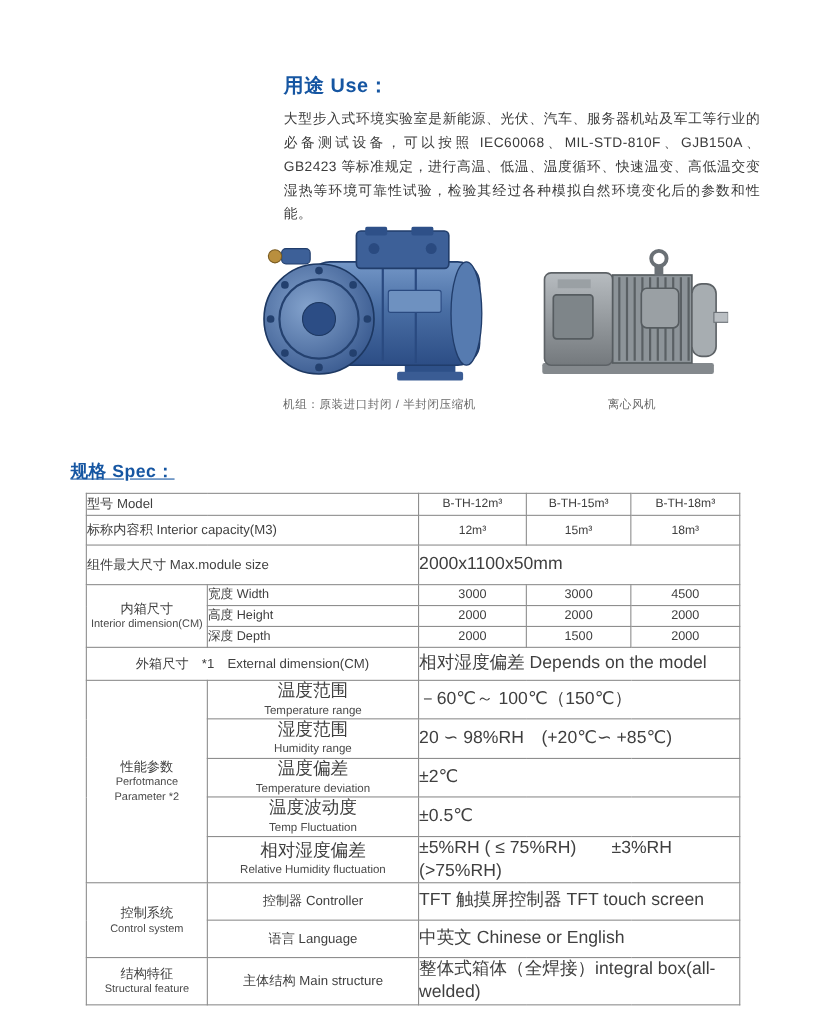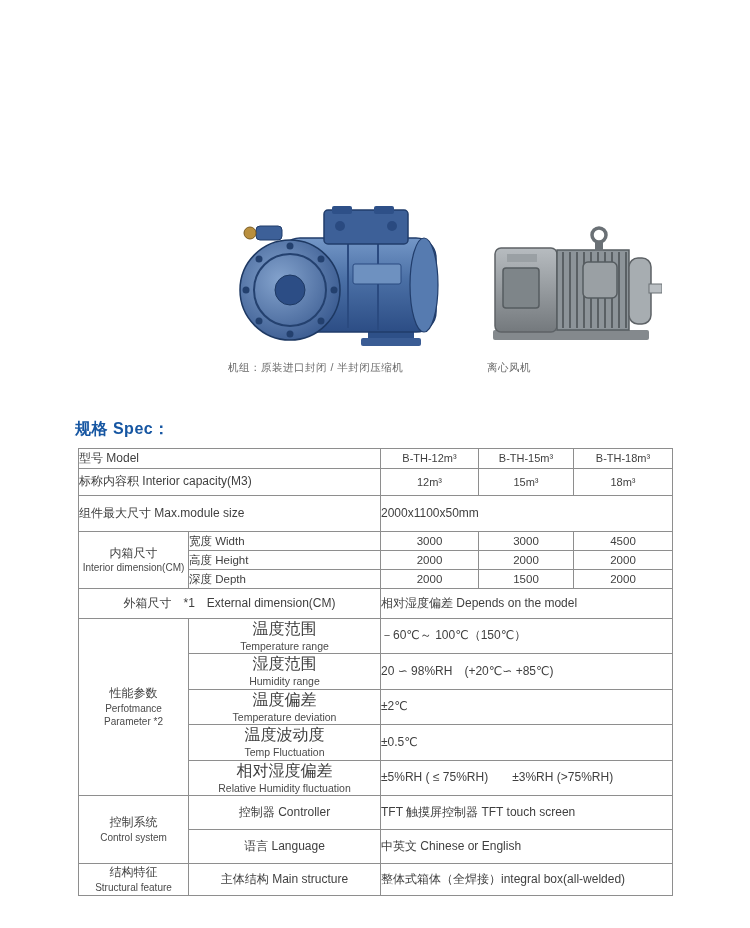--- a/index.html
+++ b/index.html
@@ -8,48 +8,52 @@
 
   
   .use-section{position:absolute;left:258px;top:66px;width:433px;}
   .use-heading{margin:0 0 8px 0;font-size:18px;font-weight:bold;color:#1656a2;letter-spacing:.5px;}
   .use-paragraph{margin:0;font-size:12.5px;line-height:21.5px;color:#3b3b3b;
                  text-align:justify;letter-spacing:.4px;}
 
   
   .figure-compressor{position:absolute;left:228px;top:206px;width:234px;height:146px;}
   .figure-fan{position:absolute;left:487px;top:222px;width:175px;height:130px;}
-  .caption{position:absolute;top:361px;font-size:10.5px;color:#6a6a6a;text-align:left;letter-spacing:.5px;}
+  .caption{position:absolute;top:361px;font-size:10.5px;color:#6a6a6a;text-align:center;letter-spacing:.5px;}
   .caption-compressor{left:228px;width:234px;}
   .caption-fan{left:487px;width:175px;}
 
   
-  .spec-heading{position:absolute;left:75px;top:419px;margin:0;font-size:16px;
-                font-weight:bold;color:#1656a2;letter-spacing:.5px;}
+  .spec-heading{position:absolute;left:64px;top:419px;margin:0;font-size:16px;
+                font-weight:bold;color:#1656a2;letter-spacing:.5px;text-decoration:underline;}
   table.spec{position:absolute;left:78px;top:448px;width:594px;border-collapse:collapse;
              table-layout:fixed;color:#3f3f3f;}
   table.spec td{border:1px solid #8e8e8e;vertical-align:middle;padding:0;line-height:1.3;}
   td.lbl{text-align:left;padding-left:54px;font-size:12px;}
   td.val{text-align:center;font-size:11px;}
-  td.valm{text-align:left;padding-left:20px;font-size:12px;}
+  td.valm{text-align:left;padding-left:20px;font-size:16px;}
   td.grp{text-align:center;}
   .grp-zh{display:block;font-size:12px;}
   .grp-en{display:block;font-size:10px;color:#4a4a4a;}
   td.paraml{text-align:left;padding-left:36px;font-size:11.5px;}
   td.paramc{text-align:center;}
   .p-zh{display:block;font-size:16px;}
   .p-en{display:block;font-size:10.5px;color:#4a4a4a;}
   td.paramc1{text-align:center;font-size:12px;margin-top:37px;}
   tr.thin td.val{font-size:11.5px;}
 </style>
 </head>
 <body>
 
 <div class="page">
 
+  <div class="use-section">
+    <h2 class="use-heading">用途 Use：</h2>
+    <p class="use-paragraph">大型步入式环境实验室是新能源、光伏、汽车、服务器机站及军工等行业的必备测试设备，可以按照 IEC60068、MIL-STD-810F、GJB150A、GB2423 等标准规定，进行高温、低温、温度循环、快速温变、高低温交变湿热等环境可靠性试验，检验其经过各种模拟自然环境变化后的参数和性能。</p>
+  </div>
 
   <div class="figure-compressor">
     <svg width="234" height="146" viewBox="0 0 234 146">
       <defs>
         <linearGradient id="gBody" x1="0" y1="0" x2="0" y2="1">
           <stop offset="0" stop-color="#7497c7"></stop>
             <stop offset="0.45" stop-color="#4a6fa5" stop-opacity="1"></stop>
           <stop offset="0.45" stop-color="#4a6fa5"></stop>
             <stop offset="1" stop-color="#2c4d85"></stop>
         </linearGradient>

